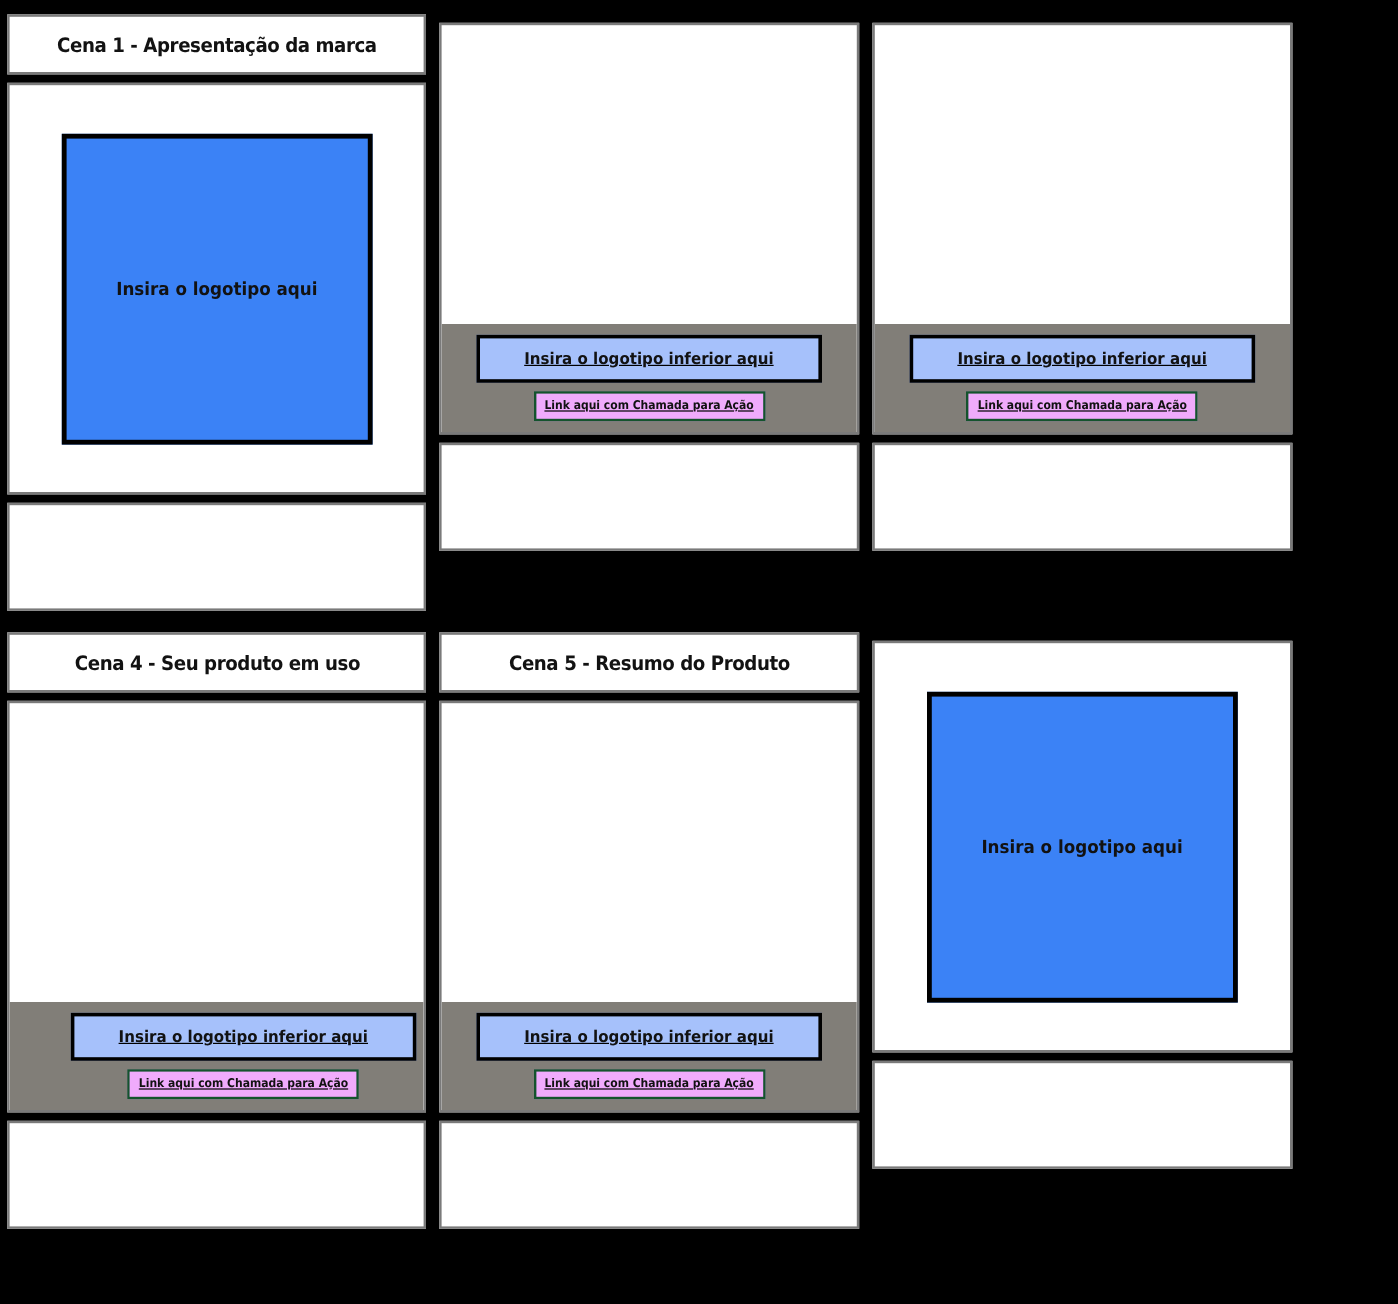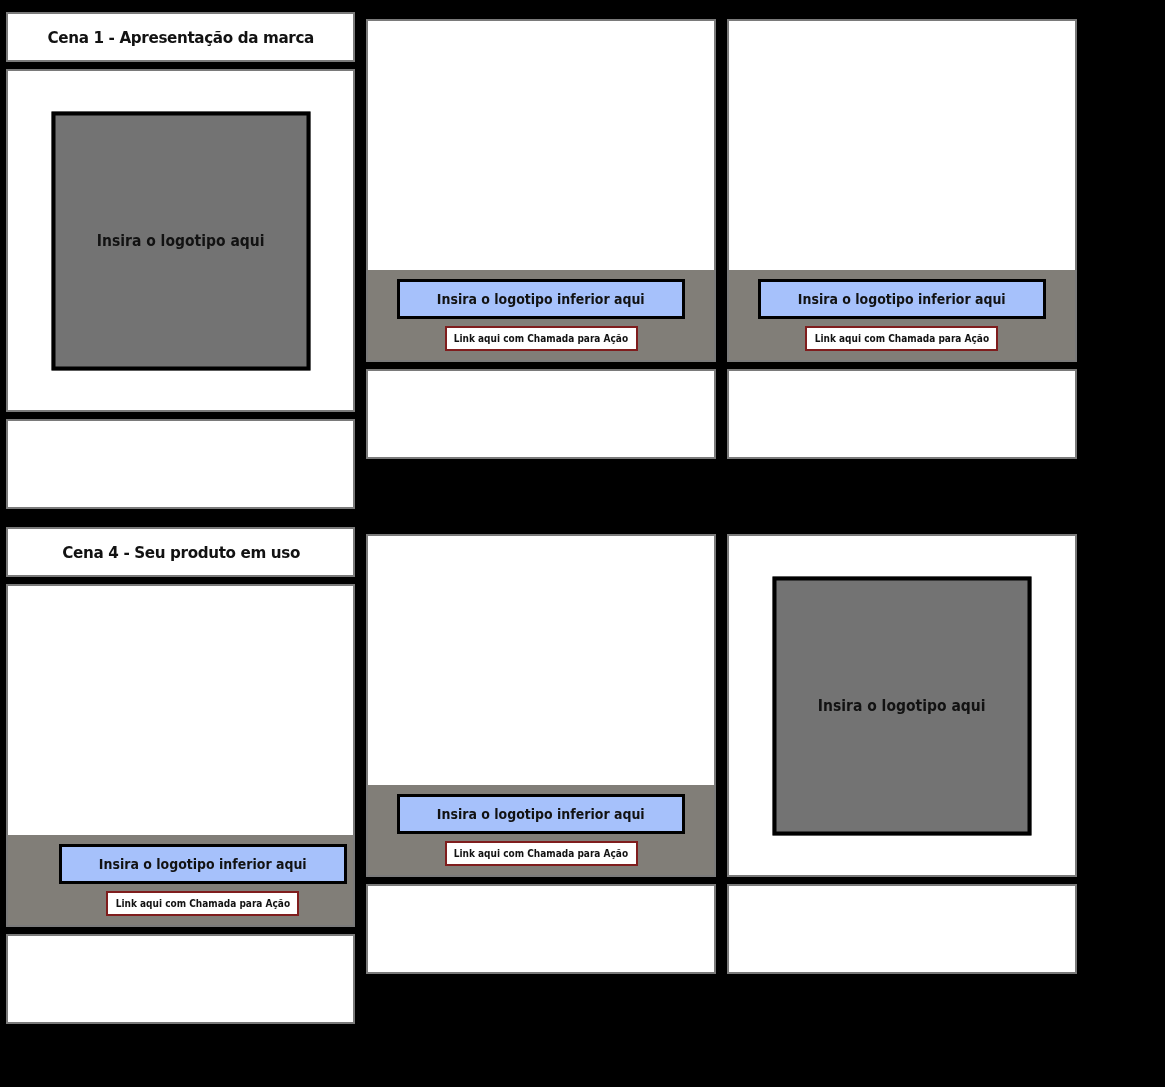--- a/index.html
+++ b/index.html
@@ -75,21 +75,21 @@
   }
 
   
   .logo-box {
     position: absolute;
     left: 50%;
     top: 50%;
     transform: translate(-50%, -50%);
     width: 259px;
     height: 259px;
-    background: #737373;
+    background: #3b82f6;
     border: 4px solid #000000;
     display: flex;
     align-items: center;
     justify-content: center;
   }
   .logo-box-label {
     font-family: "DejaVu Sans", sans-serif;
     font-weight: bold;
     font-size: 15px;
     color: #121212;
@@ -100,20 +100,21 @@
   
   .footer-bar {
     background: #817e78;
     height: 90px;
     display: flex;
     flex-direction: column;
     align-items: center;
     justify-content: center;
     gap: 7px;
     flex: 0 0 auto;
+    text-decoration: underline;
   }
 
   .bottom-logo {
     width: 288px;
     height: 40px;
     background: #a6c1fb;
     border: 3px solid #000000;
     display: flex;
     align-items: center;
     justify-content: center;
@@ -123,22 +124,22 @@
     font-weight: bold;
     font-size: 13.5px;
     color: #121212;
     transform: scaleX(0.93);
     white-space: nowrap;
   }
 
   .cta-link {
     width: 193px;
     height: 25px;
-    background: #ffffff;
-    border: 2px solid #7f1d1d;
+    background: #f0abfc;
+    border: 2px solid #14532d;
     display: flex;
     align-items: center;
     justify-content: center;
   }
   .cta-link-label {
     font-family: "DejaVu Sans", sans-serif;
     font-weight: bold;
     font-size: 10px;
     color: #121212;
     transform: scaleX(0.9);
@@ -240,20 +241,23 @@
             </div>
           </div>
         </div>
       </div>
       <div class="caption-box">
         <span></span>
       </div>
     </div>
 
     <div class="cell">
+      <div class="title-bar">
+        <span class="title-text">Cena 5 - Resumo do Produto</span>
+      </div>
       <div class="panel">
         <div class="panel-body"></div>
         <div class="footer-bar">
           <div class="bottom-logo">
             <span class="bottom-logo-label">Insira o logotipo inferior aqui</span>
           </div>
           <div class="cta-link">
             <span class="cta-link-label">Link aqui com Chamada para Ação</span>
           </div>
         </div>

